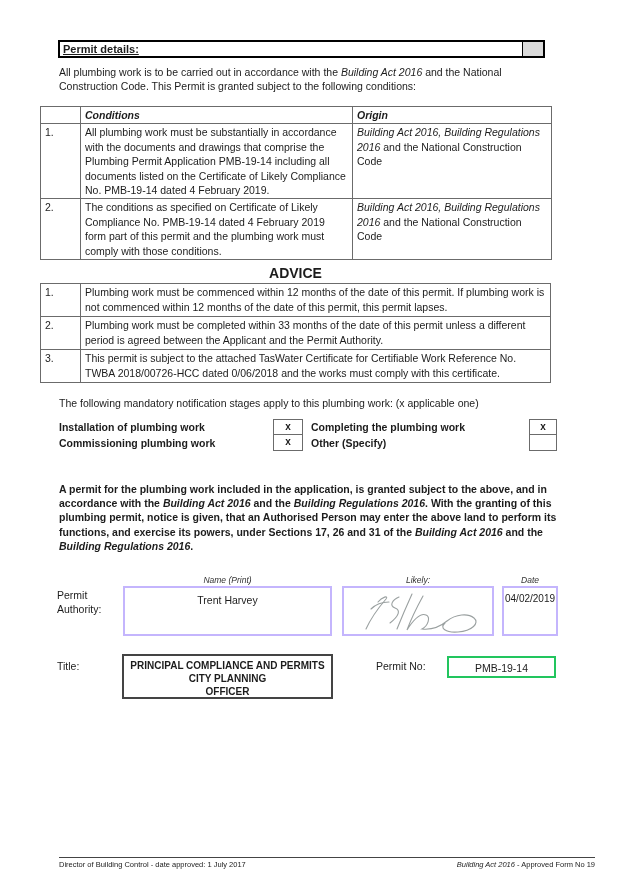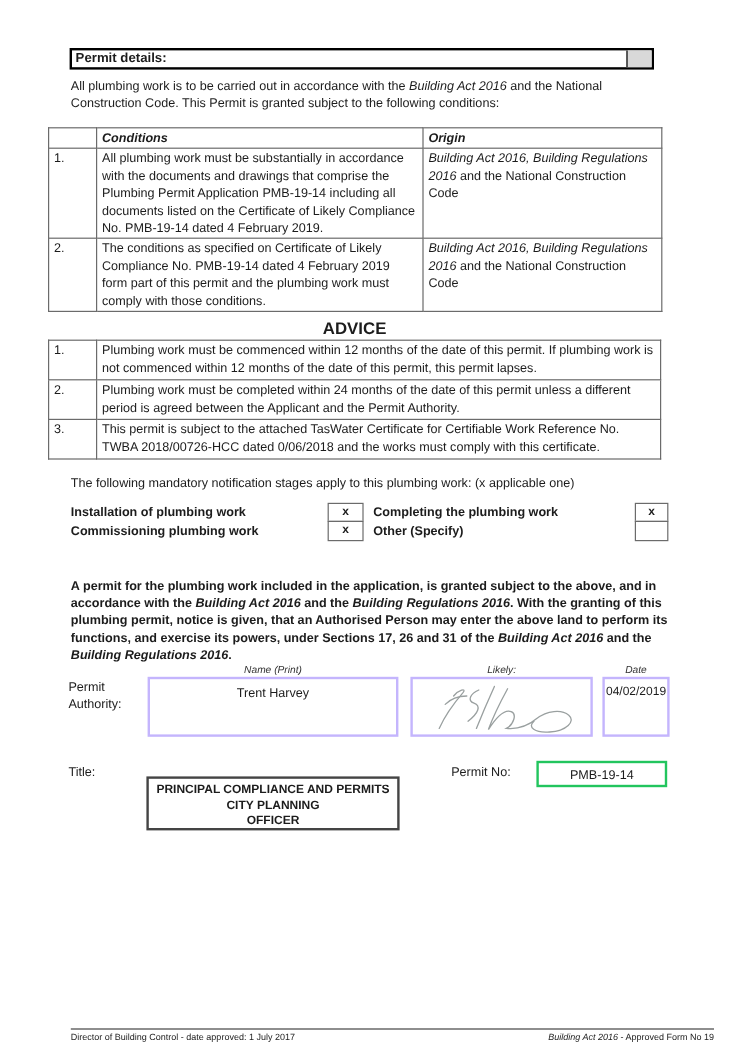--- a/index.html
+++ b/index.html
@@ -13,21 +13,21 @@
     color: #1c1c1c;
     overflow: hidden;
   }
   .i { font-style: italic; }
 
   
   .hdr-box {
     margin: 40px 0 0 58px;
     width: 487px; height: 18px;
     border: 2px solid #000;
-    display: flex; align-items: center;
+    display: flex; align-items: center; text-decoration: underline;
   }
   .hdr-title { font-weight: bold; font-size: 11px; padding-left: 3px; flex: 1; }
   .hdr-cap { width: 21px; height: 100%; background: #d9d9d9; border-left: 1px solid #000; }
 
   
   .intro { margin: 8px 0 0 59px; width: 502px; line-height: 13.5px; }
 
   
   table.cond { margin: 13px 0 0 40px; width: 511px; border-collapse: collapse; table-layout: fixed; }
   table.cond td, table.cond th { border: 1px solid #6b6b6b; vertical-align: top; padding: 1px 4px; line-height: 14.4px; text-align: left; }
@@ -49,35 +49,35 @@
   .cb-row + .cb-row .cb-box { margin-top: -1px; }
   .cb-label1 { width: 214px; line-height: 16px; }
   .cb-label2 { flex: 1; padding-left: 8px; line-height: 16px; }
   .cb-box { width: 30px; border: 1px solid #6b6b6b; text-align: center; line-height: 14px; font-size: 10px; background: #fff; }
   .cb-box.right { width: 28px; }
 
   
   .grant { margin: 31px 0 0 59px; width: 503px; font-weight: bold; line-height: 14.2px; }
 
   
-  .signatory { position: relative; height: 66px; margin-top: 0; }
+  .signatory { position: relative; height: 66px; margin-top: 22px; }
   .sig-hdr { position: absolute; top: 0; text-align: center; font-style: italic; font-size: 8.5px; color: #333; }
   .sig-hdr.name { left: 123px; width: 209px; }
   .sig-hdr.signed { left: 342px; width: 152px; }
   .sig-hdr.date { left: 502px; width: 56px; }
   .sig-rowlabel { position: absolute; left: 57px; top: 13px; width: 62px; line-height: 14px; }
   .sig-box { position: absolute; top: 11px; height: 50px; border: 2px solid #c4b5fd; background: #fff; }
   .sig-box.name { left: 123px; width: 209px; text-align: center; padding-top: 6px; }
   .sig-box.signed { left: 342px; width: 152px; }
   .sig-box.date { left: 502px; width: 56px; font-size: 10px; padding: 5px 1px; }
 
   
   .titleblk { position: relative; height: 56px; margin-top: 12px; }
   .title-label { position: absolute; left: 57px; top: 7px; }
-  .title-box { position: absolute; left: 122px; top: 16px; width: 211px; height: 45px; border: 2px solid #444;
+  .title-box { position: absolute; left: 122px; top: 1px; width: 211px; height: 45px; border: 2px solid #444;
                font-weight: bold; font-size: 10px; text-align: center; line-height: 13px; padding-top: 3px; }
   .permitno-label { position: absolute; left: 376px; top: 7px; }
   .permitno-box { position: absolute; left: 447px; top: 3px; width: 109px; height: 22px; border: 2px solid #22c55e;
                   text-align: center; padding-top: 4px; }
 
   
   .footer { position: absolute; left: 59px; top: 857px; width: 536px; border-top: 1px solid #444;
             display: flex; justify-content: space-between; padding-top: 2px; font-size: 7.5px; color: #222; }
 </style>
 </head>
@@ -114,21 +114,21 @@
 
   <div class="advice-head">ADVICE</div>
   <table class="adv">
     <tbody>
         <tr>
       <td class="a-num">1.</td>
       <td>Plumbing work must be commenced within 12 months of the date of this permit. If plumbing work is not commenced within 12 months of the date of this permit, this permit lapses.</td>
     </tr>
     <tr>
       <td class="a-num">2.</td>
-      <td>Plumbing work must be completed within 24 months of the date of this permit unless a different period is agreed between the Applicant and the Permit Authority.</td>
+      <td>Plumbing work must be completed within 33 months of the date of this permit unless a different period is agreed between the Applicant and the Permit Authority.</td>
     </tr>
     <tr>
       <td class="a-num">3.</td>
       <td>This permit is subject to the attached TasWater Certificate for Certifiable Work Reference No. TWBA 2018/00726-HCC dated 0/06/2018 and the works must comply with this certificate.</td>
     </tr>
   </tbody>
     </table>
 
   <p class="notif-line">The following mandatory notification stages apply to this plumbing work: (x applicable one)</p>
   <div class="cb-grid">

